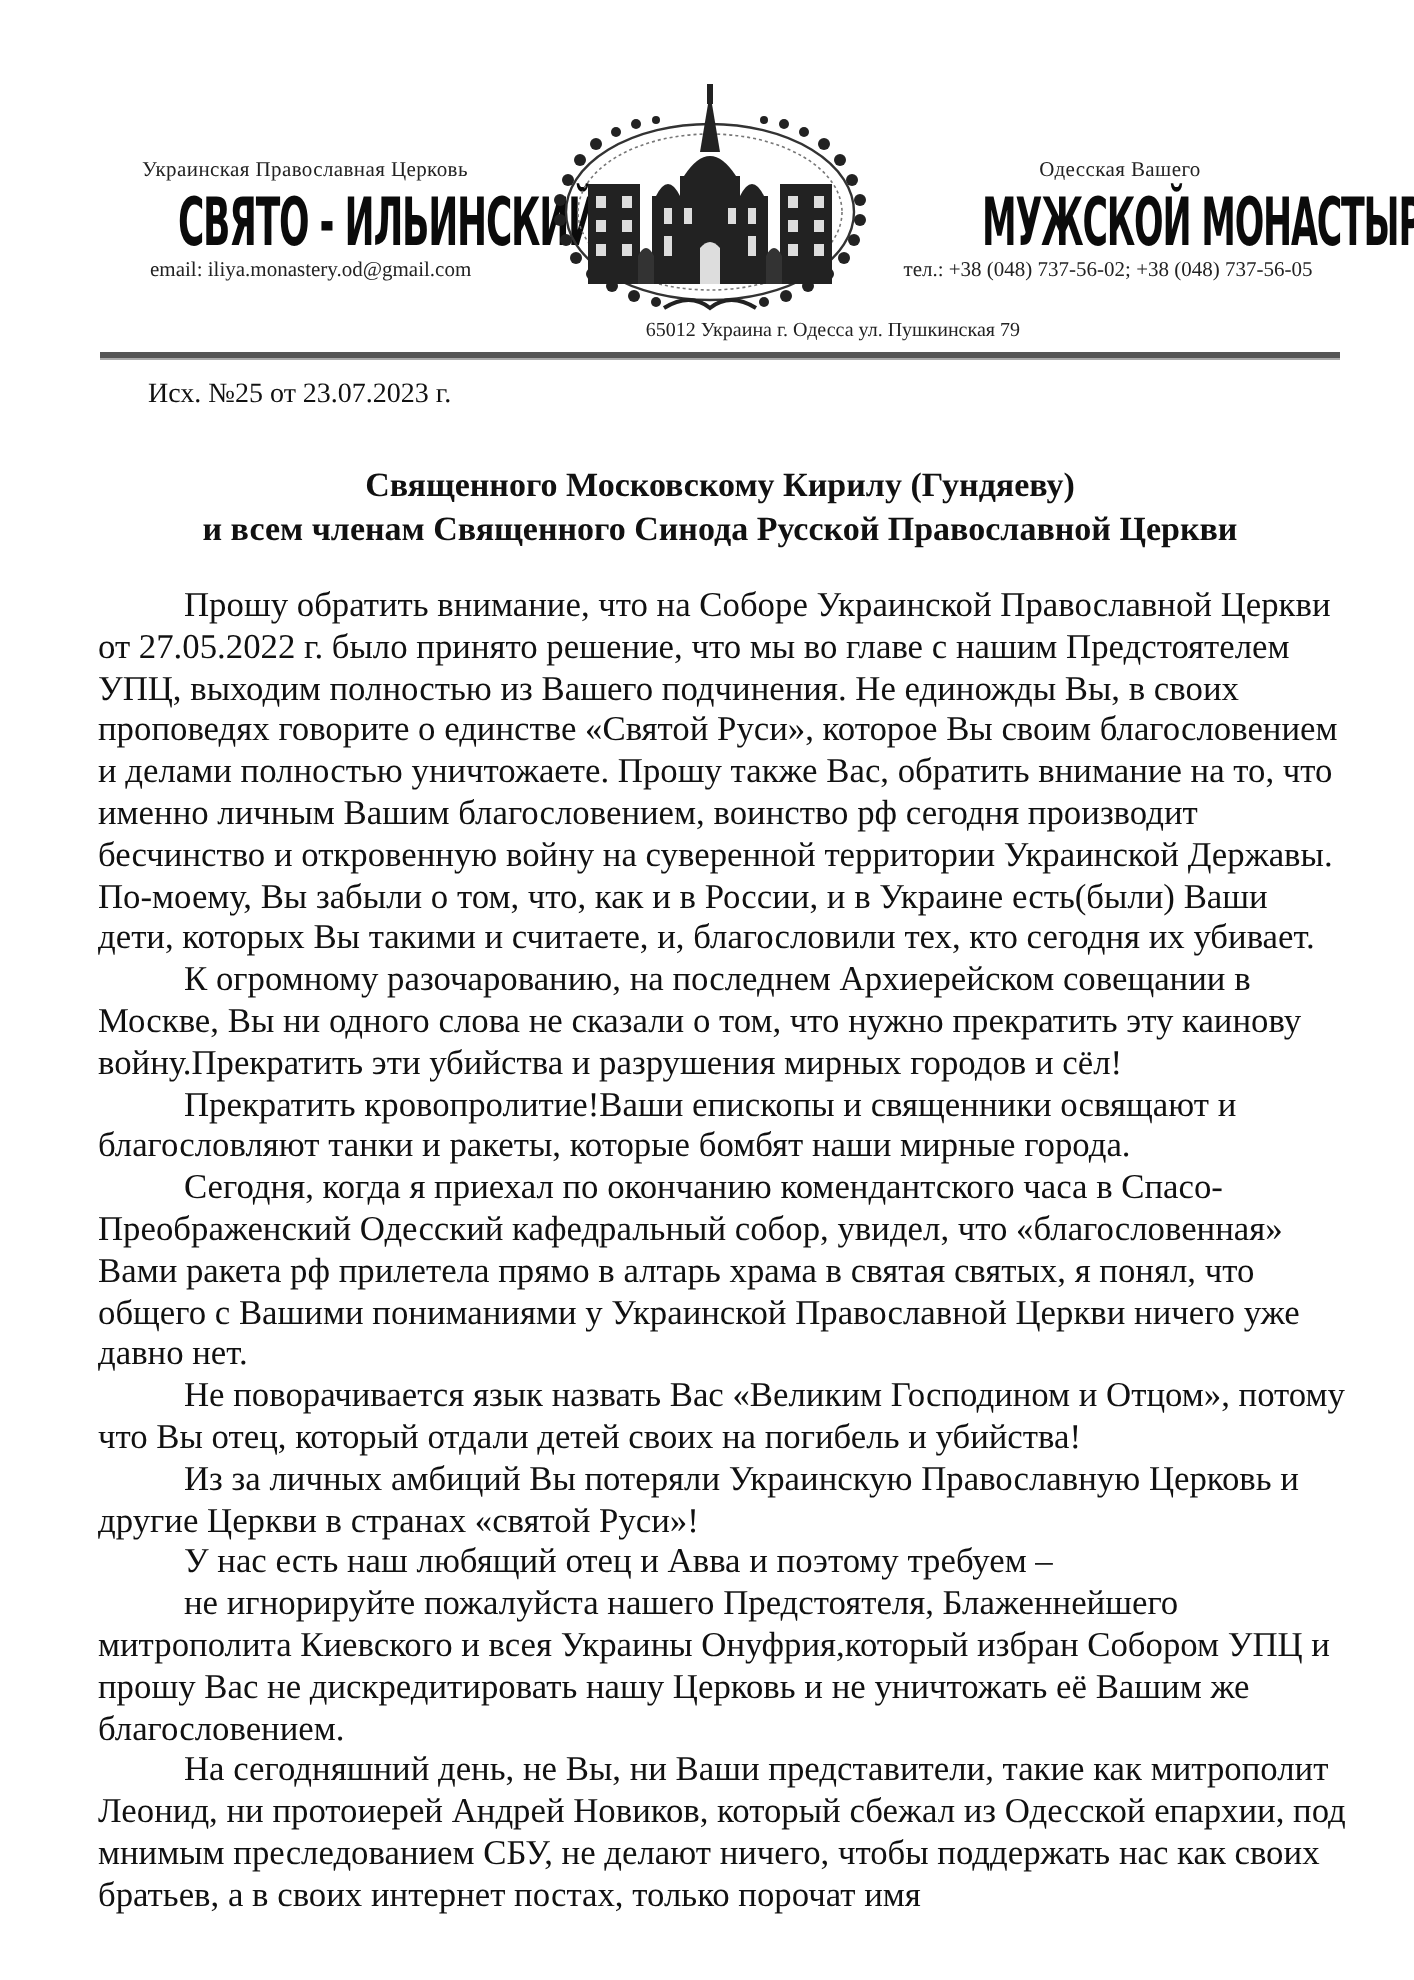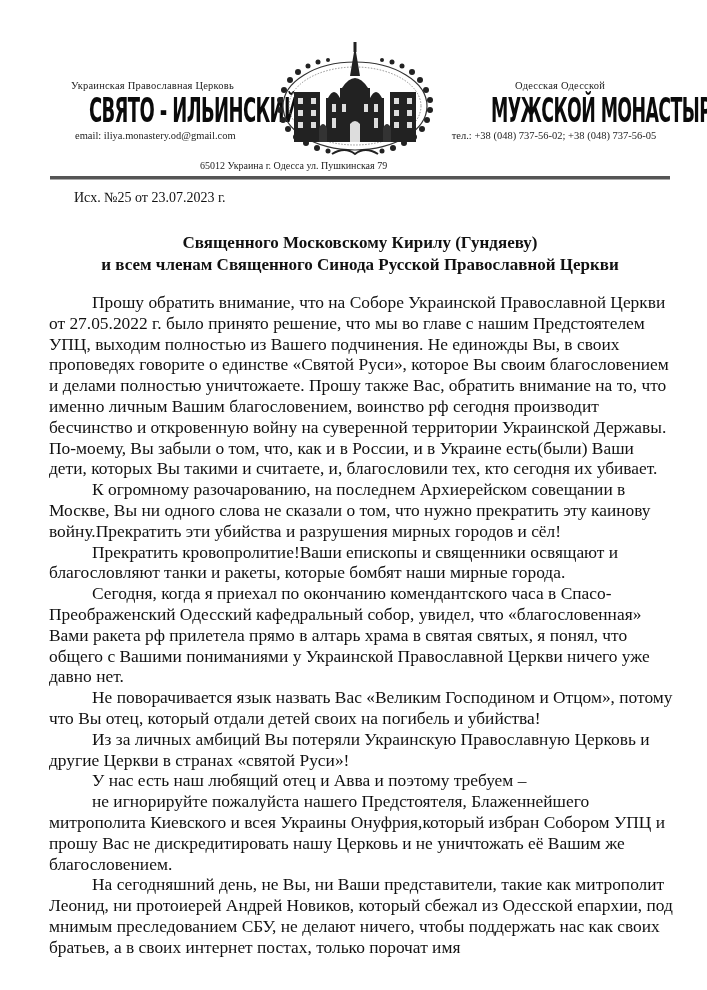--- a/index.html
+++ b/index.html
@@ -16,21 +16,21 @@
       font-size: 29px; line-height: 32px; letter-spacing: -1px;
       transform: scaleX(0.62) scaleY(1.15); transform-origin: center;
       white-space: nowrap; margin: 4px 0 3px 0; color: #0b0b0b;
     }
     .lh-right .lh-big { transform: scaleX(0.6) scaleY(1.15); }
     .lh-contact { font-size: 10.5px; color: #222; white-space: nowrap; }
     .lh-left .lh-contact { text-align: left; margin-left: 25px; }
     .lh-right .lh-contact { margin-left: -12px; }
     .emblem { position: absolute; left: 270px; top: 40px; width: 170px; height: 122px; }
     .address {
-      position: absolute; left: 200px; top: 160px; width: 310px; text-align: left;
+      position: absolute; left: 200px; top: 160px; width: 310px; text-align: right;
       font-size: 10px; color: #222;
     }
     .divider {
       position: absolute; left: 50px; top: 176px; width: 620px; height: 3px;
       background: #555; border-bottom: 1px solid #aaa;
     }
     .outgoing {
       position: absolute; left: 57px; top: 190px; font-size: 14px; color: #111; margin-left: 17px;
     }
     .addressee {
@@ -130,21 +130,21 @@
         <rect x="124" y="82" width="5" height="6"></rect>
           <rect x="137" y="82" width="5" height="6"></rect>
       </g>
 
       <path d="M49 102 L49 88 Q53 80 57 88 L57 102 Z" fill="#333"></path>
       <path d="M113 102 L113 88 Q117 80 121 88 L121 102 Z" fill="#333"></path>
     </svg>
   </div>
 
   <div class="lh-right">
-    <div class="lh-small">Одесская Одесской</div>
+    <div class="lh-small">Одесская Вашего</div>
     <div class="lh-big">МУЖСКОЙ МОНАСТЫРЬ</div>
     <div class="lh-contact">тел.: +38 (048) 737-56-02; +38 (048) 737-56-05</div>
   </div>
 
   <div class="address">65012 Украина г. Одесса ул. Пушкинская 79</div>
   <div class="divider"></div>
 </div>
 
 <div class="outgoing">Исх. №25 от 23.07.2023 г.</div>
 

